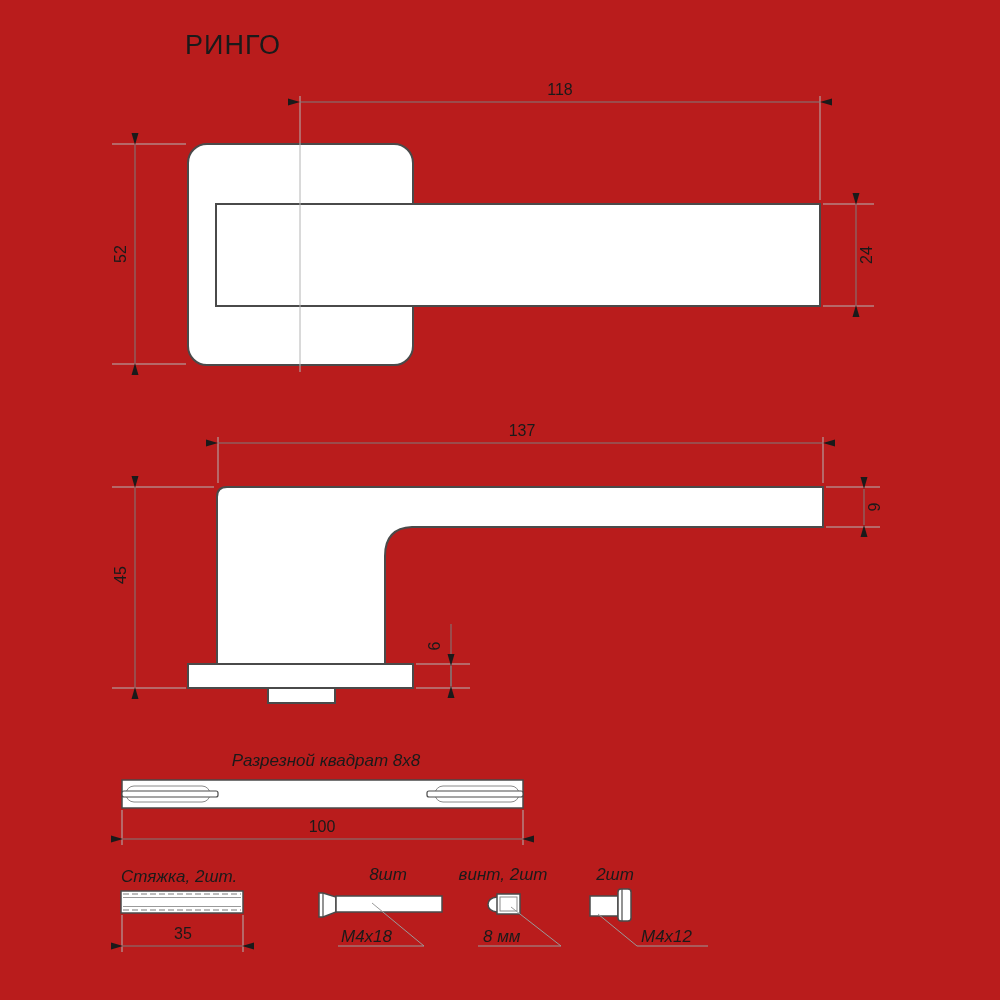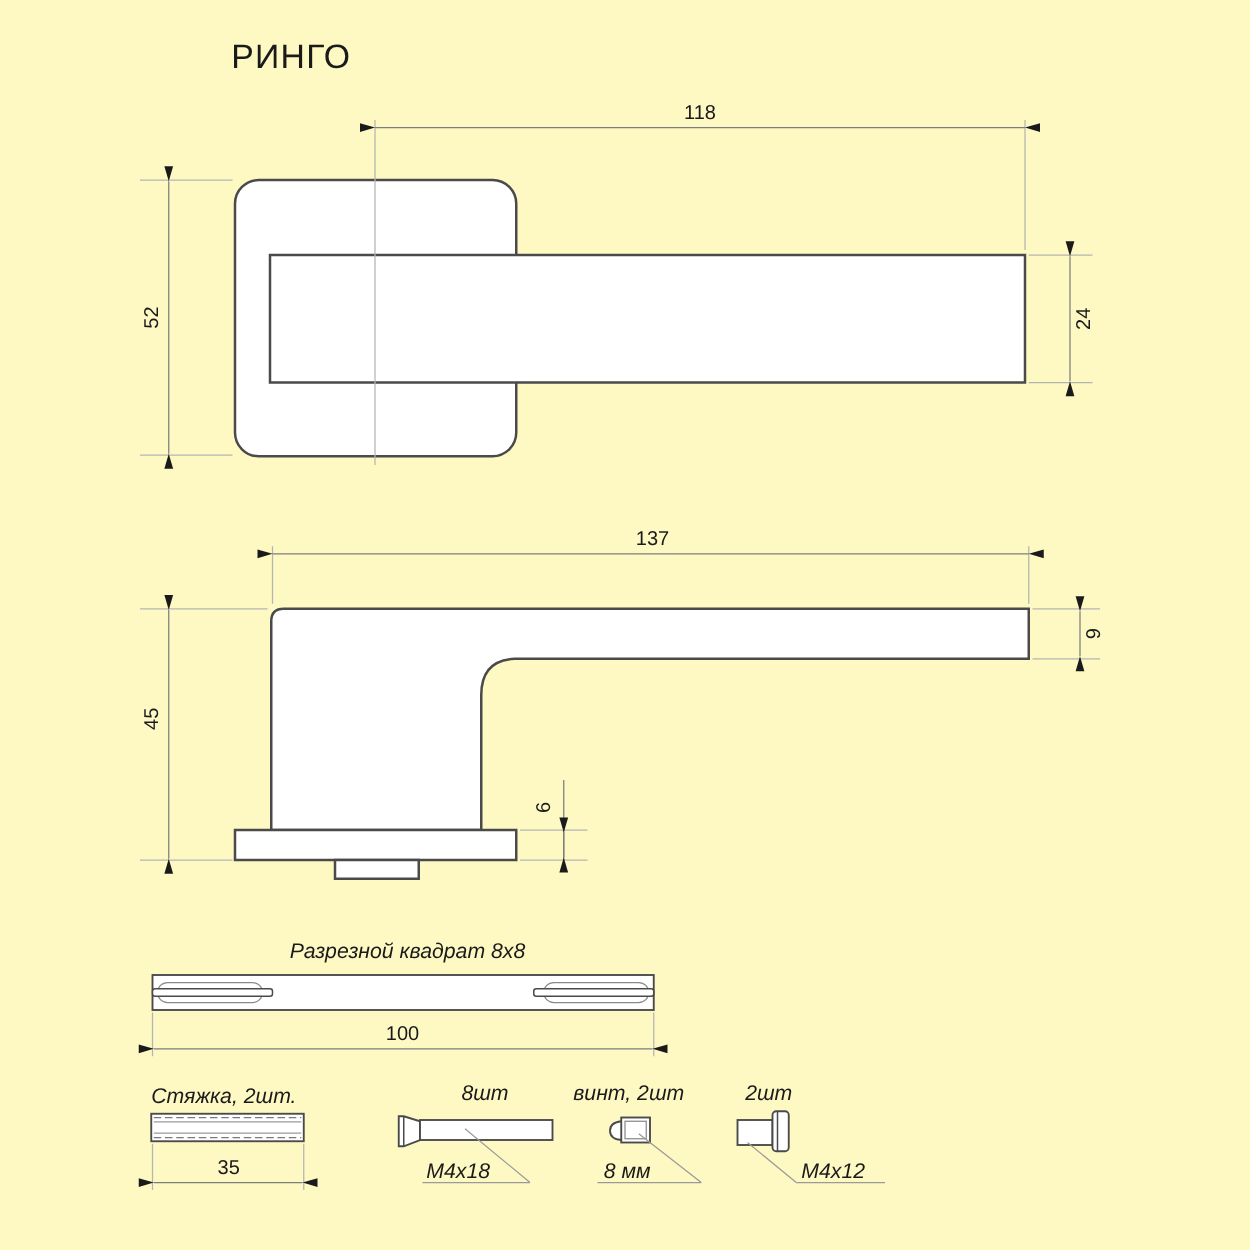--- a/index.html
+++ b/index.html
@@ -1,16 +1,16 @@
 <!DOCTYPE html>
 <html><head>
 <meta charset="utf-8">
 <style>
   html,body{margin:0;padding:0;background:#ffffff;}
-  .page{width:1000px;height:1000px;position:relative;background:#fef9c3;overflow:hidden;
+  .page{width:1000px;height:1000px;position:relative;background:#b91c1c;overflow:hidden;
         font-family:"Liberation Sans", sans-serif;}
   svg{display:block;}
   text{fill:#1a1a1a;font-family:"Liberation Sans", sans-serif;}
   .title-txt{font-size:27px;font-weight:500;letter-spacing:1px;}
   .dim-txt{font-size:16px;}
   .lbl-txt{font-size:17px;font-style:italic;}
   .outline{fill:#ffffff;stroke:#4a4a4a;stroke-width:2;}
   .outline-thin{fill:#ffffff;stroke:#4a4a4a;stroke-width:1.5;}
   .dimline{stroke:#7d7d7d;stroke-width:1;fill:none;}
   .extline{stroke:#b4b4b4;stroke-width:1;fill:none;}

